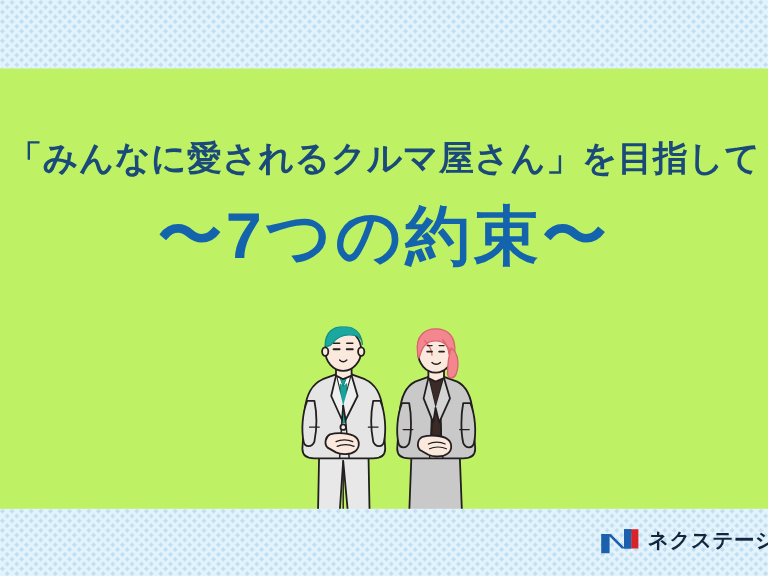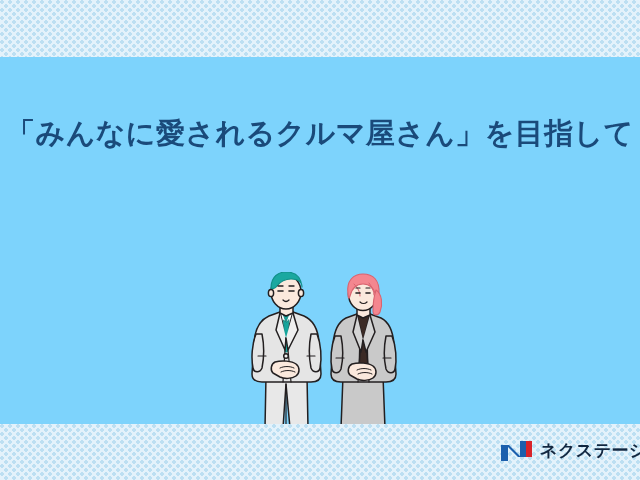--- a/index.html
+++ b/index.html
@@ -9,21 +9,21 @@
     background: #ffffff;
   }
   body {
     font-family: "Liberation Sans", "DejaVu Sans", sans-serif;
   }
 
   .banner {
     position: relative;
     width: 640px;
     height: 480px;
-    background: #7dd3fc;
+    background: #bef264;
     overflow: hidden;
   }
 
   
   .dot-band {
     position: absolute;
     left: 0;
     width: 640px;
     background-color: #e3f2fb;
     background-image:
@@ -106,20 +106,21 @@
 </style>
 </head>
 <body>
 
 <div class="banner">
 
   <div class="dot-band dot-band-top"></div>
 
   <div class="headline-area">
     <div class="headline-main">「みんなに愛されるクルマ屋さん」を目指して</div>
+    <div class="headline-sub">〜7つの約束〜</div>
   </div>
 
   <div class="illustration">
     <svg viewBox="0 0 176 156" xmlns="http://www.w3.org/2000/svg">
       <g fill="none" stroke="#231f20" stroke-width="1.5" stroke-linecap="round" stroke-linejoin="round">
 
         <g>
 
           <path d="M30 104 L29 156 L47 156 L50 112 L54 156 L72 156 L71 104 Z" fill="#e8e8e8"></path>
           <path d="M50 112 L50 156" stroke="#231f20" stroke-width="1.2"></path>

